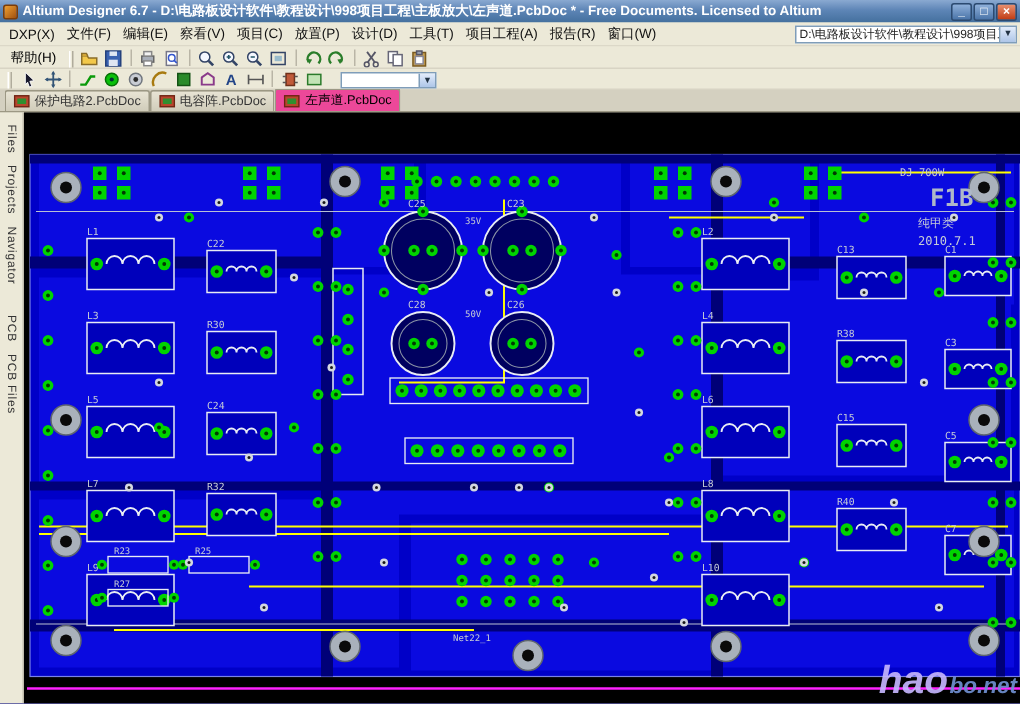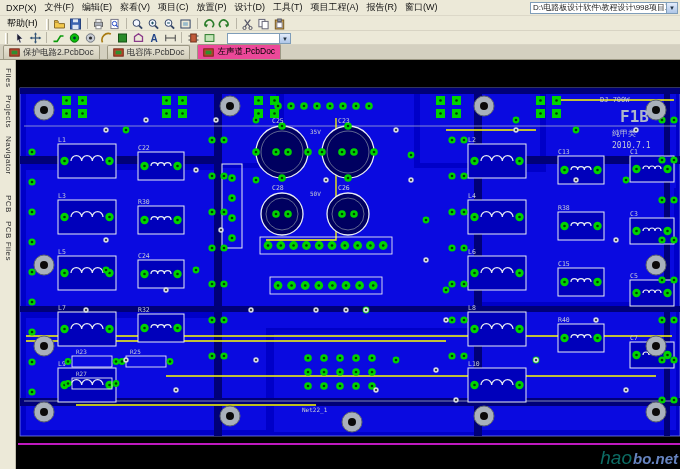--- a/index.html
+++ b/index.html
@@ -20,39 +20,48 @@
   .path-text{flex:1;white-space:nowrap;overflow:hidden;padding:0 2px}
   .combo-arrow{width:11px;height:100%;flex:0 0 11px;background:linear-gradient(180deg,#e3ecfb,#aec6e8);border-left:1px solid #7f9db9;font-size:6px;display:flex;align-items:center;justify-content:center;color:#234}
   .toolbar{height:15px;flex:0 0 15px;display:flex;align-items:flex-end;background:#ece9d8;padding:0 2px;border-bottom:1px solid #d8d4c4}
   .toolbar.second{height:14px;flex:0 0 14px}
   .tb-help{font-size:9px;padding:0 5px;white-space:nowrap}
   .icon-row{display:flex;align-items:center}
   .tb-btn{width:16px;height:13px;display:flex;align-items:center;justify-content:center;border-radius:2px}
   .tb-sep{width:1px;height:11px;background:#b9b5a6;margin:0 3px}
   .grip{width:3px;height:11px;border-left:1px solid #fff;border-right:1px solid #b0ac9c;margin:0 3px}
   .filter-combo{width:64px;height:11px;background:#fff;border:1px solid #7f9db9;margin-left:10px;display:flex;align-items:center;font-size:8px;overflow:hidden}
-  .tabbar{height:15px;flex:0 0 15px;display:flex;align-items:flex-end;background:#d4d0c0;padding:1px 3px 0;gap:7px;border-bottom:1px solid #9c9884}
+  .tabbar{height:15px;flex:0 0 15px;display:flex;align-items:flex-end;background:#d4d0c0;padding:1px 3px 0;gap:0;border-bottom:1px solid #9c9884}
   .doc-tab{height:14px;display:flex;align-items:center;gap:3px;padding:0 5px;font-size:8.5px;color:#333;
     background:linear-gradient(180deg,#e8e4d4,#d0ccba);border:1px solid #9c9884;border-bottom:none;border-radius:2px 2px 0 0;white-space:nowrap}
   .doc-tab.active{background:#ec4899;color:#000;height:15px}
   .main{flex:1;display:flex;min-height:0}
   .sidestrip{width:16px;flex:0 0 16px;background:#ece9d8;border-right:1px solid #c0bcac;display:flex;flex-direction:column;align-items:center;padding-top:4px}
   .v-tab{writing-mode:vertical-rl;font-size:8px;color:#333;padding:4px 0;line-height:1;letter-spacing:.5px;cursor:default}
   .v-tab.group-start{margin-top:12px}
   .canvas{flex:1;position:relative;background:#000;overflow:hidden}
   .canvas svg{position:absolute;left:0;top:0;display:block}
   .watermark{position:absolute;right:2px;bottom:0;display:flex;align-items:baseline;gap:1px;opacity:.92;pointer-events:none}
-  .wm-big{font-size:19px;font-weight:normal;font-style:italic;color:#0f766e}
+  .wm-big{font-size:26px;font-weight:bold;font-style:italic;color:#c4b5fd}
   .wm-small{font-size:15px;font-weight:bold;font-style:italic;color:#6f8fd0}
 </style>
 </head>
 <body>
 
 <div class="app">
 
+  <div class="titlebar">
+    <div class="app-icon"></div>
+    <div class="title-text">Altium Designer 6.7 - D:\电路板设计软件\教程设计\998项目工程\主板放大\左声道.PcbDoc * - Free Documents. Licensed to Altium</div>
+    <div class="win-controls" id="win-controls">
+        <div class="win-btn">_</div>
+        <div class="win-btn">□</div>
+        <div class="win-btn close">×</div>
+      </div>
+  </div>
 
   <div class="menubar">
     <div class="menu-row" id="menu-items">
         <div class="menu-item">DXP(X)</div>
         <div class="menu-item">文件(F)</div>
         <div class="menu-item">编辑(E)</div>
         <div class="menu-item">察看(V)</div>
         <div class="menu-item">项目(C)</div>
         <div class="menu-item">放置(P)</div>
         <div class="menu-item">设计(D)</div>

